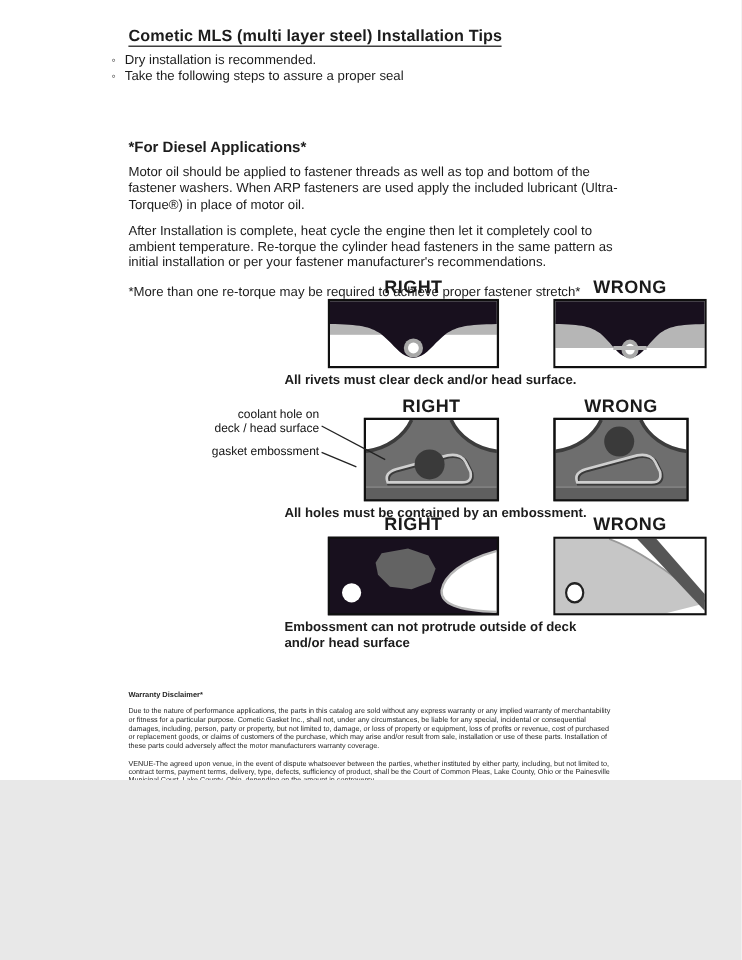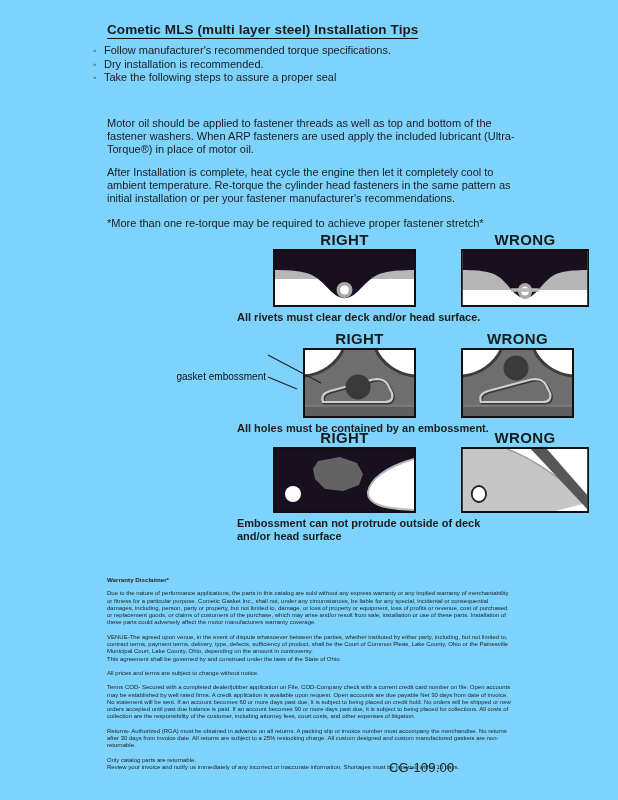--- a/index.html
+++ b/index.html
@@ -1,16 +1,16 @@
 <!DOCTYPE html>
 <html><head>
 <meta charset="utf-8">
 <style>
   html,body{margin:0;padding:0;background:#e8e8e8;}
-  .page{position:relative;width:618px;height:800px;background:#7dd3fc;
+  .page{position:relative;width:618px;height:650px;background:#ffffff;
         font-family:"Liberation Sans", sans-serif;color:#1c1c1c;overflow:hidden;}
   
   .tips{position:absolute;left:93px;top:22px;width:436px;}
   .doc-title{font-size:13.5px;font-weight:bold;margin-left:14px;letter-spacing:.1px;}
   .doc-title span{display:inline-block;border-bottom:1.6px solid #111;padding-bottom:1px;}
   .blist{margin-top:5px;font-size:11px;line-height:13.6px;}
   .b1{padding-left:11px;position:relative;}
   .b1::before{content:"\25E6";position:absolute;left:0;top:0;font-size:10px;}
   .b2{padding-left:11px;margin-left:20px;position:relative;}
   .b2::before{content:"\2022";position:absolute;left:0;top:-1px;font-size:11px;}
@@ -41,27 +41,27 @@
 </head>
 <body>
 
 <div class="page">
 
   <div class="tips">
     <div class="doc-title">
       <span>Cometic MLS (multi layer steel) Installation Tips</span>
     </div>
     <div class="blist">
-      <div class="b1">Follow manufacturer's recommended torque specifications.</div>
       <div class="b1">Dry installation is recommended.</div>
       <div class="b1">Take the following steps to assure a proper seal</div>
     </div>
   </div>
 
   <div class="diesel">
+    <h3>*For Diesel Applications*</h3>
     <p>Motor oil should be applied to fastener threads as well as top and bottom of the fastener washers. When ARP fasteners are used apply the included lubricant (Ultra-Torque®) in place of motor oil.</p>
     <p>After Installation is complete, heat cycle the engine then let it completely cool to ambient temperature. Re-torque the cylinder head fasteners in the same pattern as initial installation or per your fastener manufacturer's recommendations.</p>
     <p class="note">*More than one re-torque may be required to achieve proper fastener stretch*</p>
   </div>
 
   <div class="dg-row" style="left:237px;top:232px;width:290px;">
     <div class="dg-pair">
       <div class="dg-fig">
         <div class="dg-label">RIGHT</div>
         <svg width="143" height="58" viewBox="0 0 143 58">
@@ -83,20 +83,22 @@
           <circle cx="71.5" cy="42" r="4.5" fill="#ffffff"></circle>
           <line x1="56" y1="41" x2="87" y2="41" stroke="#b6b6b6" stroke-width="3.5"></line>
           <rect x="1" y="1" width="141" height="56" fill="none" stroke="#101010" stroke-width="2"></rect>
         </svg>
       </div>
     </div>
     <div class="dg-caption">All rivets must clear deck and/or head surface.</div>
   </div>
 
   <div class="dg-row" style="left:120px;top:331px;width:400px;height:100px;">
+    <div class="anno anno1">coolant hole on
+deck / head surface</div>
     <div class="anno anno2">gasket embossment</div>
     <svg class="overlay" width="400" height="100">
       <line x1="148" y1="24" x2="201" y2="52" stroke="#222222" stroke-width="1.1"></line>
       <line x1="148" y1="46" x2="177" y2="58" stroke="#222222" stroke-width="1.1"></line>
     </svg>
     <div class="dg-pair" style="margin-left:147px;">
       <div class="dg-fig">
         <div class="dg-label">RIGHT</div>
         <svg width="113" height="70" viewBox="0 0 113 70">
           <rect x="0" y="0" width="113" height="70" fill="#6e6e6e"></rect>

